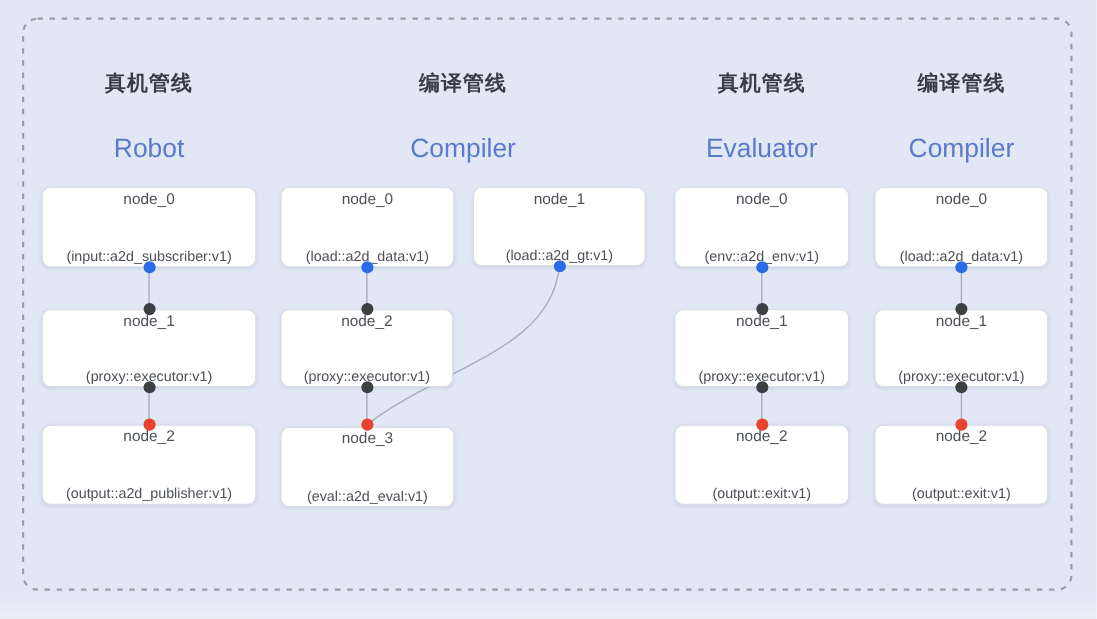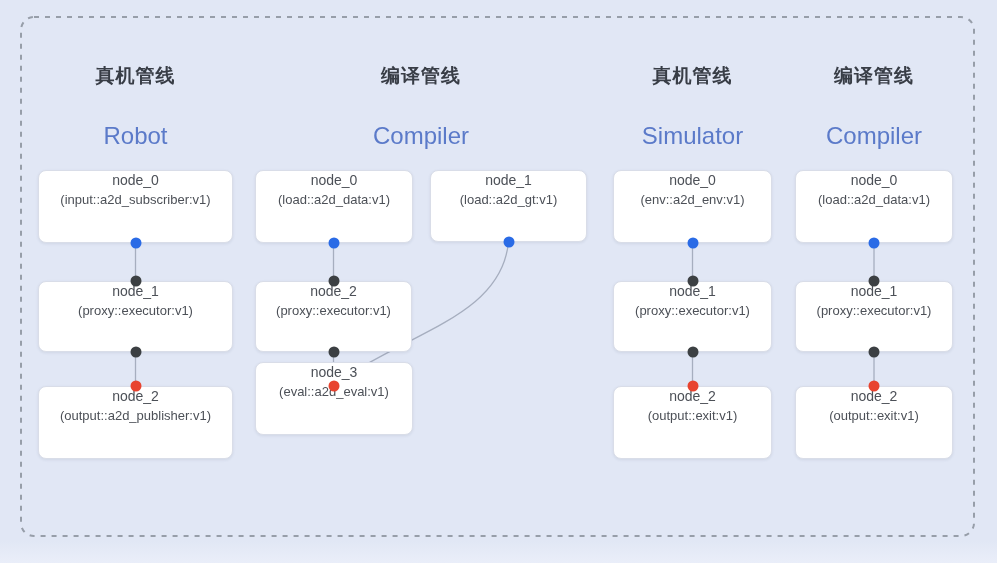--- a/index.html
+++ b/index.html
@@ -21,21 +21,21 @@
     font-size:19px; font-weight:700; color:var(--title-zh); letter-spacing:1px; white-space:nowrap;
   }
   .en-title{
     position:absolute; top:122px; transform:translateX(-50%); z-index:2;
     font-size:24px; font-weight:400; color:var(--title-en); white-space:nowrap;
   }
   .node{
     position:absolute; z-index:2; box-sizing:border-box;
     background:var(--node-bg); border:1px solid var(--node-border); border-radius:8px;
     box-shadow:0 1px 3px rgba(60,70,100,0.10);
-    display:flex; flex-direction:column; align-items:center; justify-content:flex-start;
+    display:flex; flex-direction:column; align-items:center; justify-content:space-between;
   }
   .node-title{font-size:14px; color:var(--node-text); line-height:18px;}
   .node-sub{font-size:13px; color:var(--node-text); line-height:18px; margin-top:2px; white-space:nowrap;}
   .dot{
     position:absolute; z-index:3; width:11px; height:11px; border-radius:50%;
     transform:translate(-50%,-50%);
   }
   .dot.input{background:var(--port-input);}
   .dot.internal{background:var(--port-internal);}
   .dot.output{background:var(--port-output);}
@@ -62,21 +62,21 @@
     <path class="edge" d="M874 352 V386"></path>
   </svg>
 
   <div class="zh-title" style="left:135.5px">真机管线</div>
   <div class="zh-title" style="left:421px">编译管线</div>
   <div class="zh-title" style="left:692.5px">真机管线</div>
   <div class="zh-title" style="left:874px">编译管线</div>
 
   <div class="en-title" style="left:135.5px">Robot</div>
   <div class="en-title" style="left:421px">Compiler</div>
-  <div class="en-title" style="left:692.5px">Simulator</div>
+  <div class="en-title" style="left:692.5px">Evaluator</div>
   <div class="en-title" style="left:874px">Compiler</div>
 
   <div class="node" style="left:38px;top:170px;width:195px;height:73px">
     <div class="node-title">node_0</div>
     <div class="node-sub">(input::a2d_subscriber:v1)</div>
   </div>
   <div class="node" style="left:38px;top:281px;width:195px;height:71px">
     <div class="node-title">node_1</div>
     <div class="node-sub">(proxy::executor:v1)</div>
   </div>
@@ -90,21 +90,21 @@
     <div class="node-sub">(load::a2d_data:v1)</div>
   </div>
   <div class="node" style="left:430px;top:170px;width:157px;height:72px">
     <div class="node-title">node_1</div>
     <div class="node-sub">(load::a2d_gt:v1)</div>
   </div>
   <div class="node" style="left:255px;top:281px;width:157px;height:71px">
     <div class="node-title">node_2</div>
     <div class="node-sub">(proxy::executor:v1)</div>
   </div>
-  <div class="node" style="left:255px;top:362px;width:158px;height:73px">
+  <div class="node" style="left:255px;top:388px;width:158px;height:73px">
     <div class="node-title">node_3</div>
     <div class="node-sub">(eval::a2d_eval:v1)</div>
   </div>
 
   <div class="node" style="left:613px;top:170px;width:159px;height:73px">
     <div class="node-title">node_0</div>
     <div class="node-sub">(env::a2d_env:v1)</div>
   </div>
   <div class="node" style="left:613px;top:281px;width:159px;height:71px">
     <div class="node-title">node_1</div>

